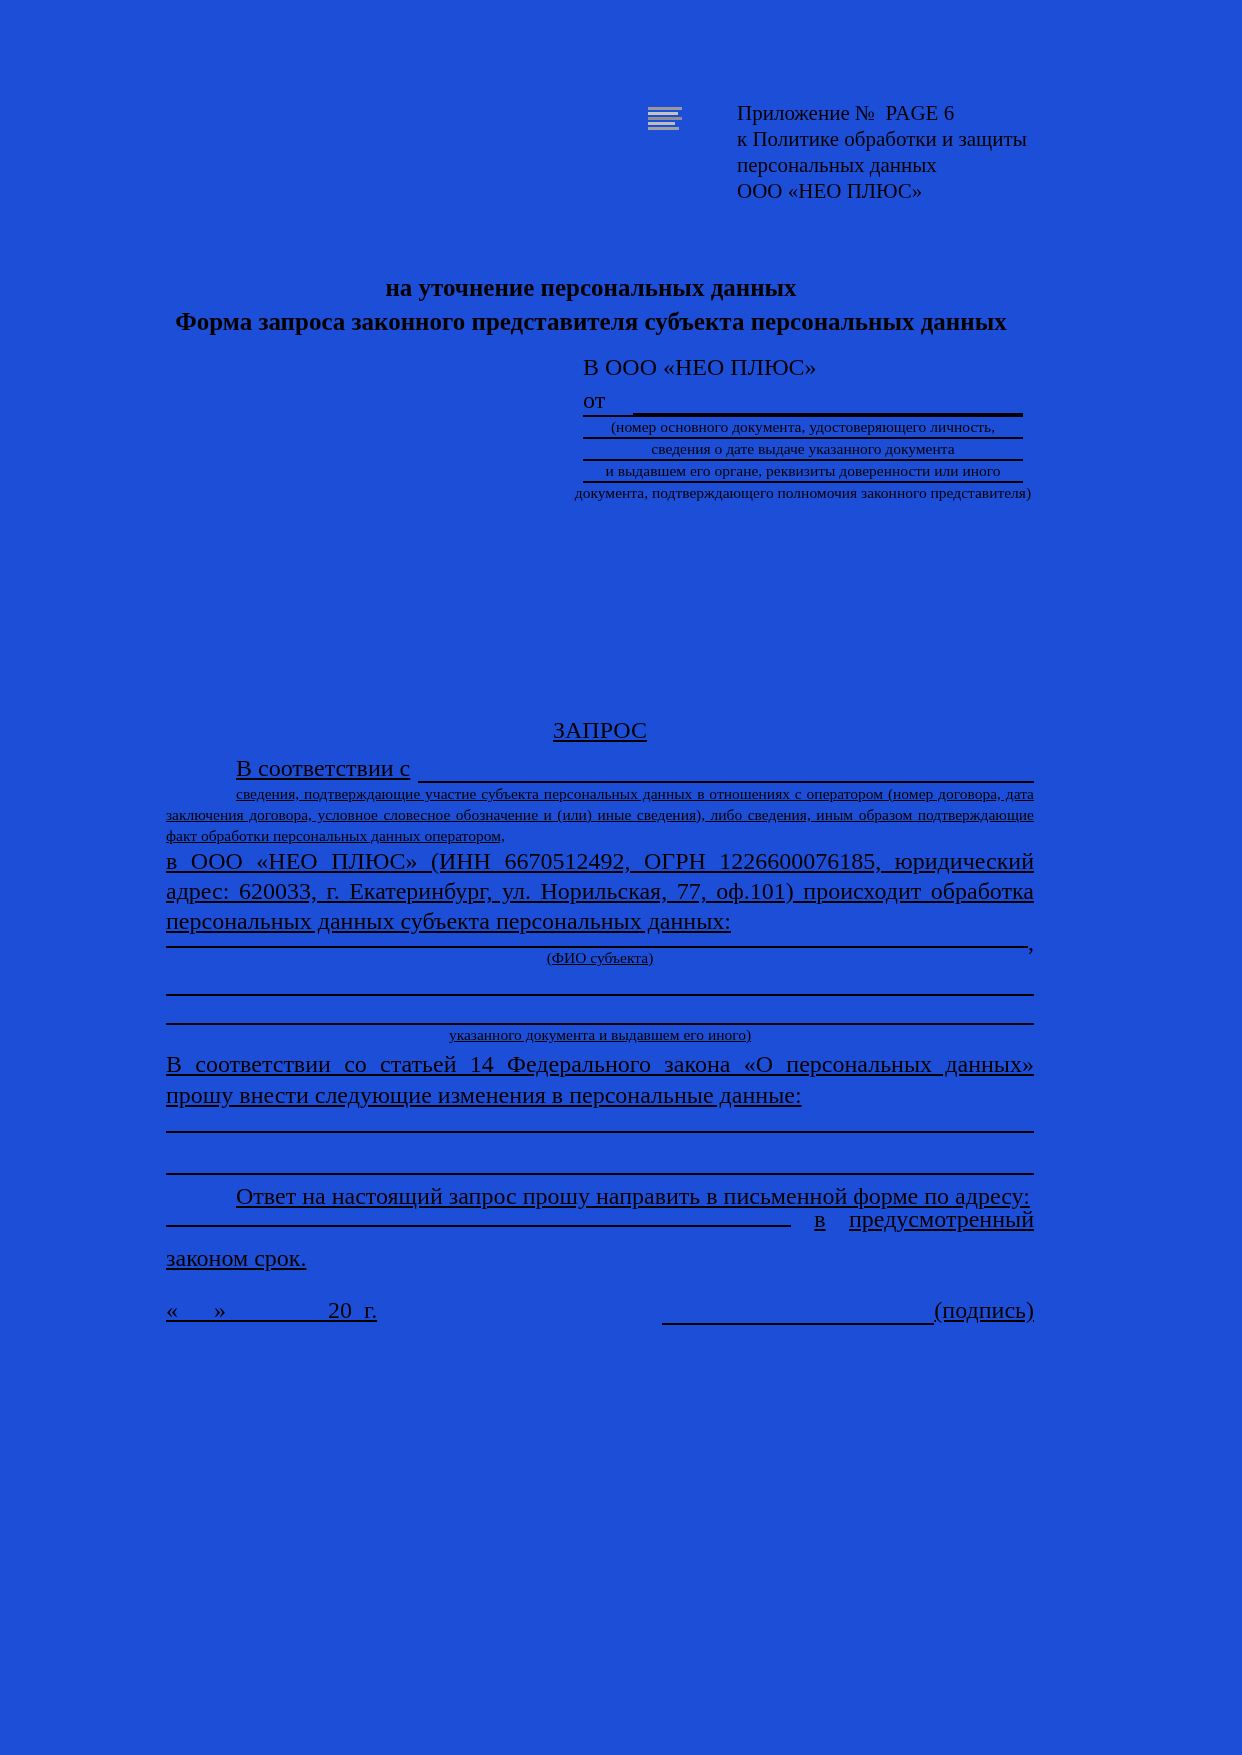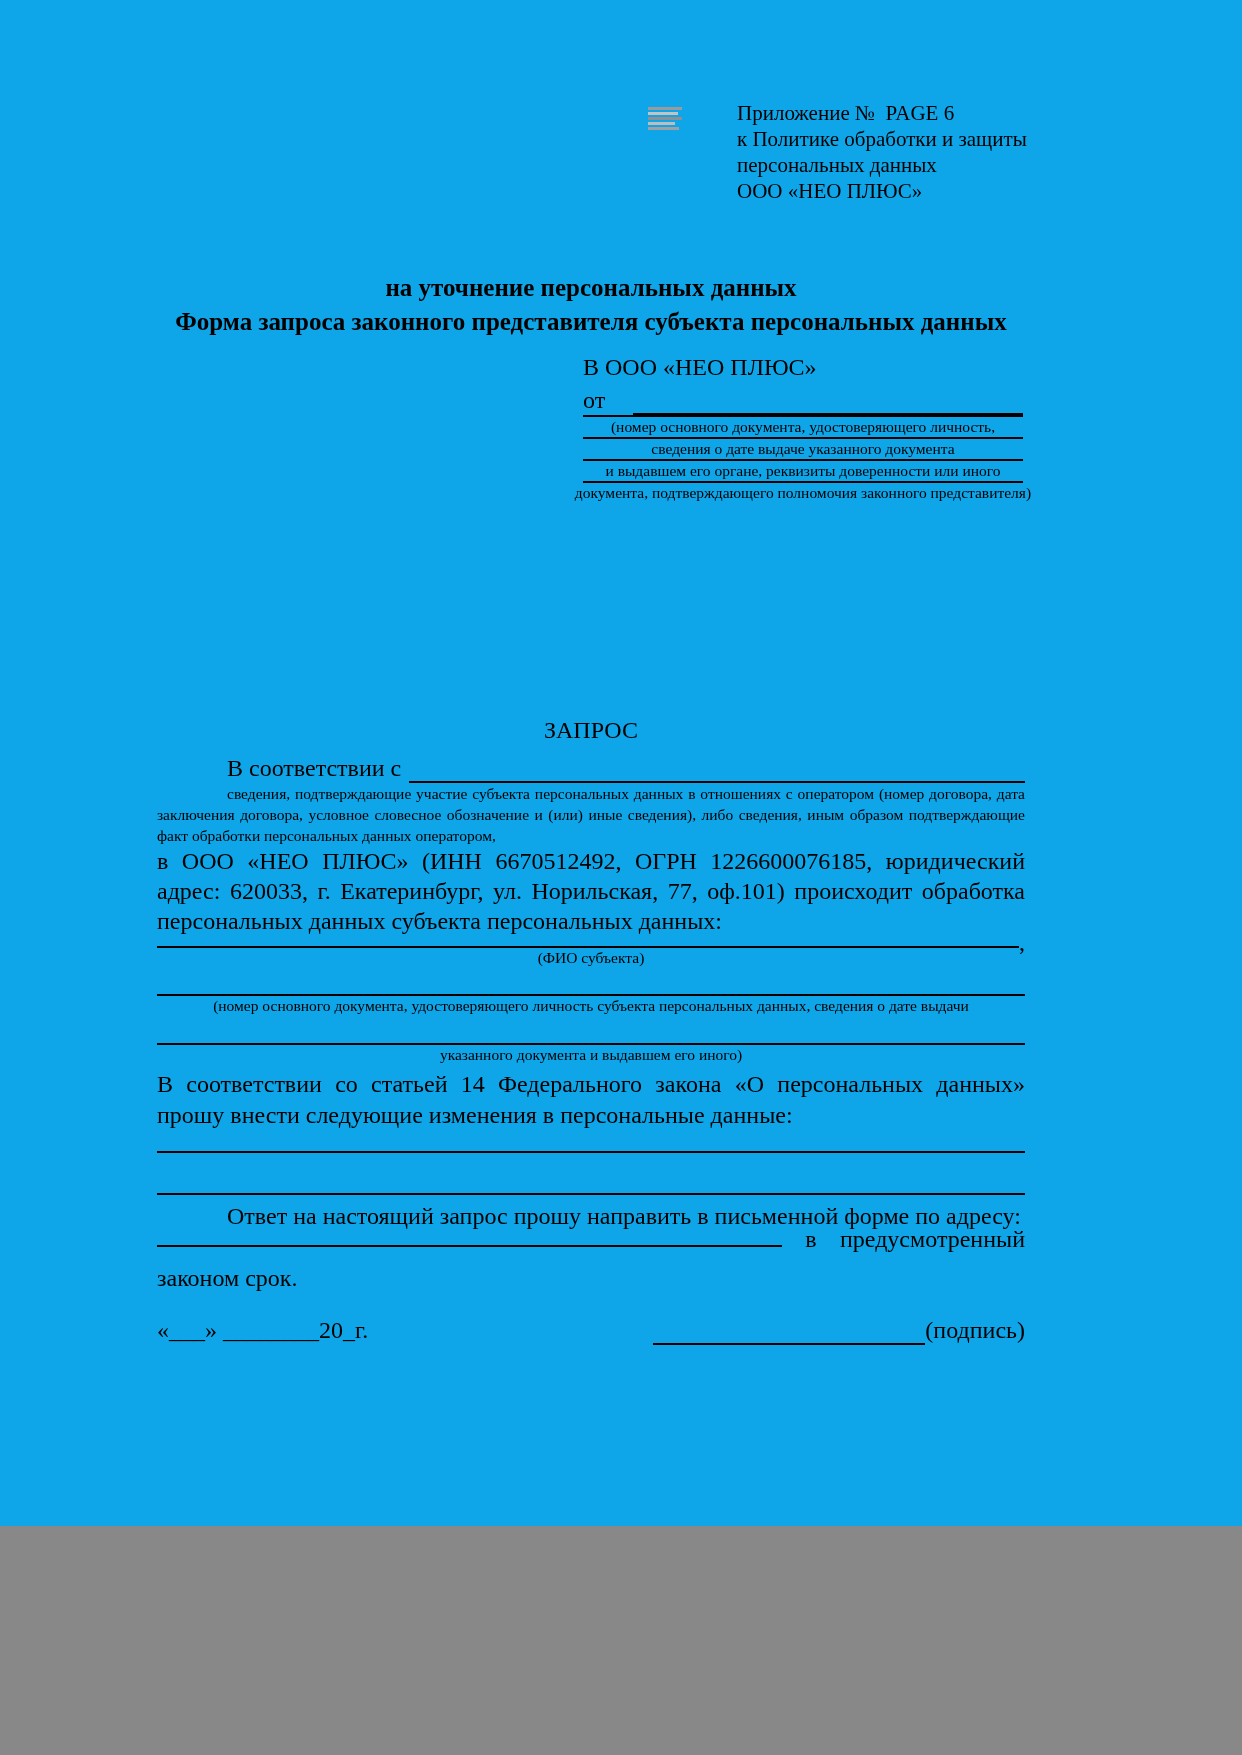--- a/index.html
+++ b/index.html
@@ -1,19 +1,19 @@
 <!DOCTYPE html>
 <html><head>
 <meta charset="utf-8">
 <style>
   html,body{margin:0;padding:0;background:#888;}
   .page{
     position:relative;
-    width:1242px;height:1526px;
-    background:#0ea5e9;color:#000000;
+    width:1242px;height:1755px;
+    background:#1d4ed8;color:#000000;
     font-family:"Liberation Serif","DejaVu Serif",serif;
     overflow:hidden;
     margin:0 auto;
   }
   .line{border-bottom:2px solid #000;height:0;}
   
   .header-note{
     position:absolute;left:737px;top:100px;width:300px;
     font-size:21px;line-height:26px;text-align:left;
   }
@@ -35,21 +35,21 @@
   .from-row{display:flex;align-items:flex-end;margin-top:3px;height:30px;}
   .from-row .label{margin-right:28px;}
   .from-row .line{flex:1;}
   .cap{font-size:15.5px;line-height:20px;text-align:center;white-space:nowrap;}
   .addr-cap{margin-left:-45px;margin-right:-45px;}
   .addressee .line{margin-top:0;}
   .gap13{margin-top:13px;}
   .gap30{margin-top:30px;}
   .gap31{margin-top:31px;}
   
-  .doc-main{position:absolute;left:157px;top:715px;width:868px;font-size:24px;line-height:30px;}
+  .doc-main{position:absolute;left:166px;top:715px;width:868px;font-size:24px;line-height:30px;text-decoration:underline;}
   .zapros{text-align:center;font-size:24px;}
   .intro-row{display:flex;align-items:flex-end;margin-top:8px;height:30px;}
   .intro-row .txt{padding-left:70px;margin-right:8px;white-space:nowrap;}
   .intro-row .line{flex:1;}
   .fineprint{font-size:15.5px;line-height:21px;text-align:justify;text-indent:70px;}
   .bodypar{text-align:justify;}
   .comma-row{display:flex;align-items:flex-end;height:12px;}
   .comma-row .line{flex:1;}
   .comma-row .comma{line-height:12px;}
   .full-line{margin-top:26px;}
@@ -119,21 +119,20 @@
 
     <div class="bodypar">в ООО «НЕО ПЛЮС» (ИНН 6670512492, ОГРН 1226600076185, юридический адрес: 620033, г. Екатеринбург, ул. Норильская, 77, оф.101) происходит обработка персональных данных субъекта персональных данных:</div>
 
     <div class="comma-row">
       <div class="line"></div>
       <span class="comma">,</span>
     </div>
     <div class="cap">(ФИО субъекта)</div>
 
     <div class="line full-line"></div>
-    <div class="cap">(номер основного документа, удостоверяющего личность субъекта персональных данных, сведения о дате выдачи</div>
 
     <div class="line full-line2"></div>
     <div class="cap">указанного документа и выдавшем его иного)</div>
 
     <div class="article">В соответствии со статьей 14 Федерального закона «О персональных данных» прошу внести следующие изменения в персональные данные:</div>
 
     <div class="line blank1"></div>
     <div class="line blank2"></div>
 
     <div class="answer1">Ответ на настоящий запрос прошу направить в письменной форме по адресу:</div>

